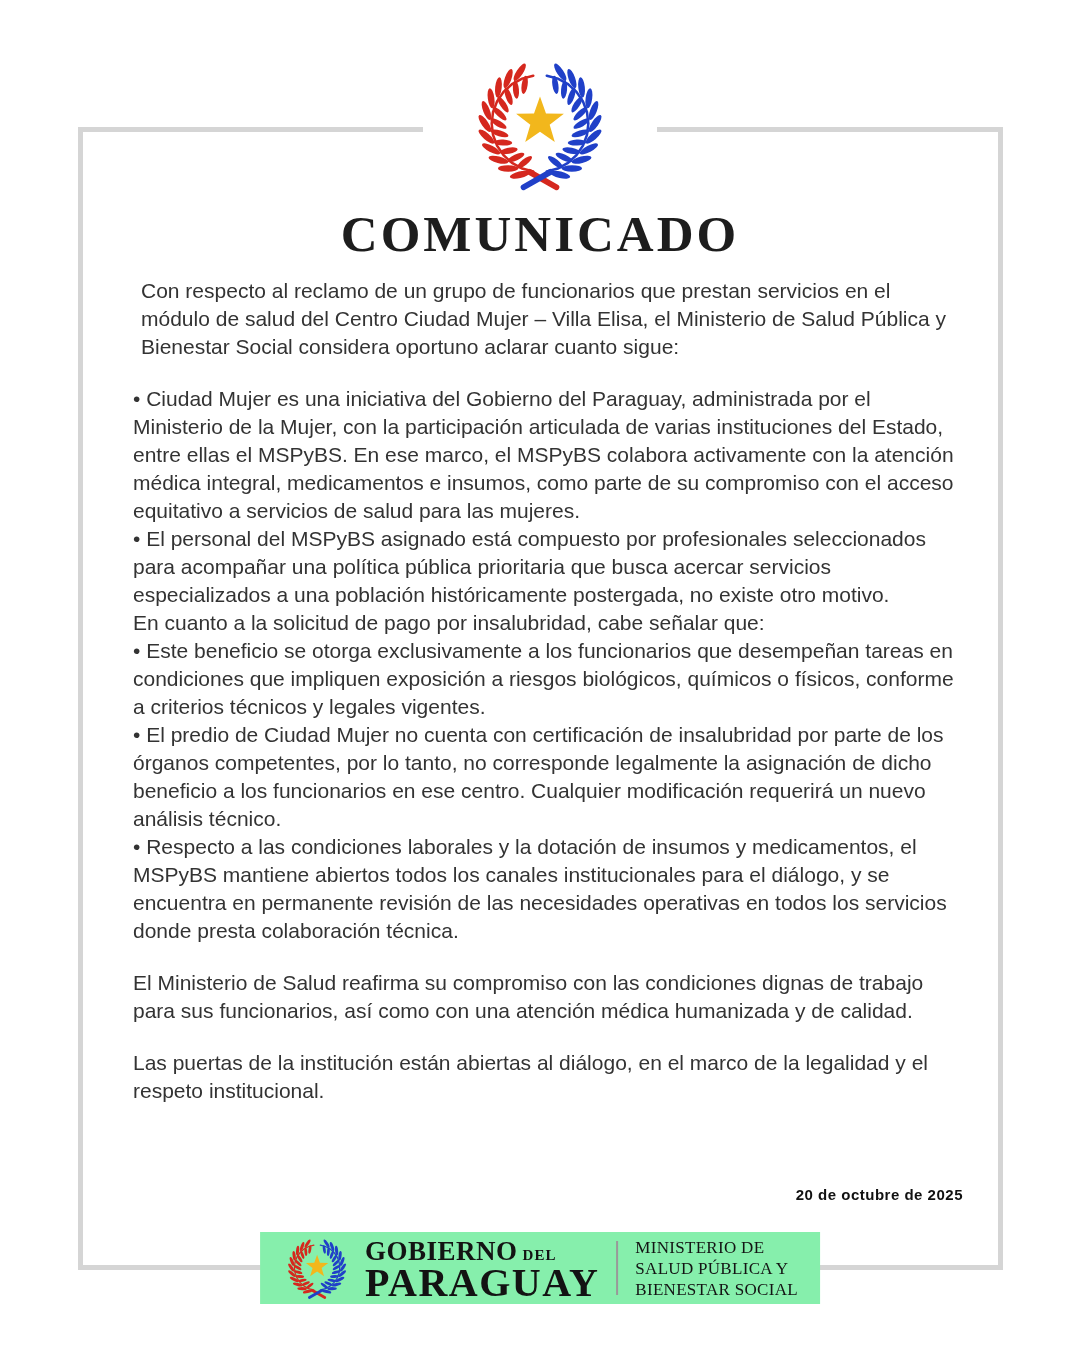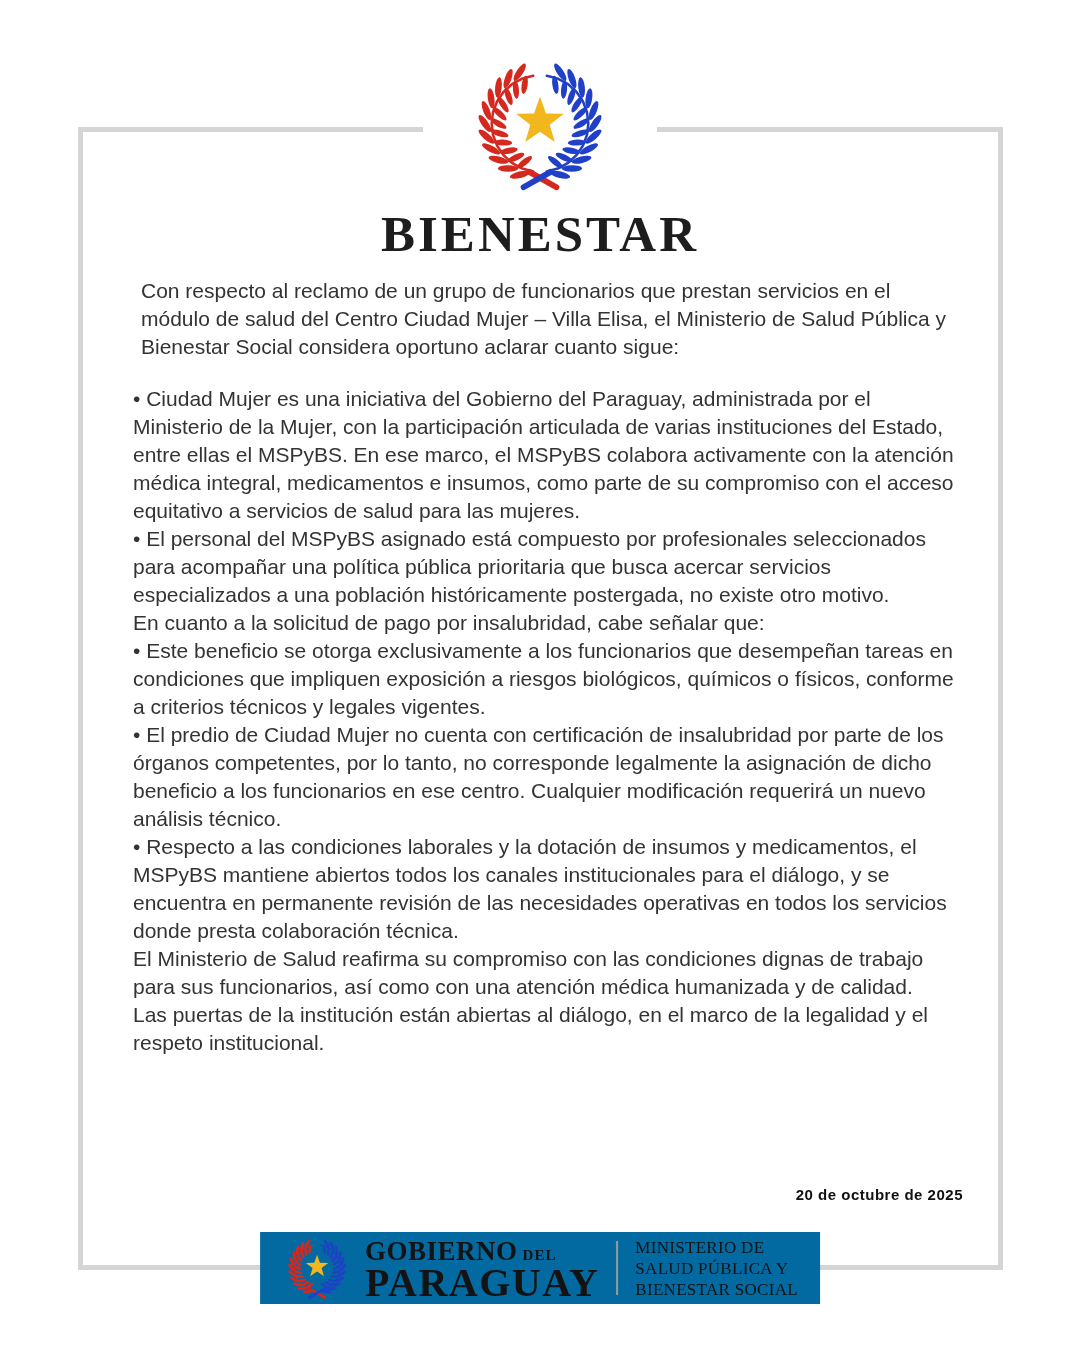--- a/index.html
+++ b/index.html
@@ -19,28 +19,28 @@
     position:absolute;top:205px;left:0;width:100%;text-align:center;
     font-family:"Liberation Serif", serif;font-weight:bold;font-size:51px;
     letter-spacing:3px;color:#1d1d1d;z-index:1;
   }
   .content{
     position:absolute;left:133px;top:277px;width:830px;
     font-size:21px;line-height:28px;color:#333333;z-index:1;
   }
   .content p{margin:0;}
   .content p.gap-below{margin-bottom:24px;margin-left:8px;}
-  .content p.gap-above{}
+  .content p.gap-above{margin-top:24px;}
   .date-line{
     position:absolute;top:1186px;right:117px;
     font-size:15px;font-weight:bold;color:#111111;letter-spacing:0.5px;z-index:1;
   }
   .footer-lockup{
     position:absolute;top:1232px;left:50%;transform:translateX(-50%);
-    background:#0369a1;padding:0 22px;z-index:2;
+    background:#86efac;padding:0 22px;z-index:2;
     display:flex;align-items:center;gap:13px;height:72px;
   }
   .gob-block{
     font-family:"Liberation Serif", serif;font-weight:bold;color:#131313;
     white-space:nowrap;
   }
   .gob-line1{font-size:27px;line-height:25px;letter-spacing:0.5px;}
   .gob-del{font-size:15px;letter-spacing:1px;margin-left:5px;}
   .gob-line2{font-size:40px;line-height:30px;letter-spacing:1.5px;}
   .footer-divider{width:2px;height:54px;background:#999999;margin:0 4px;}
@@ -101,21 +101,21 @@
       <ellipse cx="99.9" cy="109.1" rx="9.5" ry="3.1" fill="#2040c8" transform="rotate(24.7 99.9 109.1)"></ellipse>
       <ellipse cx="96.0" cy="127.0" rx="10.5" ry="3.4" fill="#2040c8" transform="rotate(13.3 96.0 127.0)"></ellipse>
       <ellipse cx="90.9" cy="114.0" rx="9.5" ry="3.1" fill="#2040c8" transform="rotate(38.3 90.9 114.0)"></ellipse>
       <polyline points="82.0,24.5 93.5,27.5 103.9,33.2 112.7,41.2 119.4,51.0 123.6,62.2 125.0,74.0 123.6,85.8 119.4,97.0 112.7,106.8 103.9,114.8 93.5,120.5 82.0,123.5" fill="none" stroke="#2040c8" stroke-width="2.6" stroke-linecap="round"></polyline>
       <line x1="64" y1="124" x2="92" y2="140" stroke="#d5281e" stroke-width="6" stroke-linecap="round"></line>
       <line x1="86" y1="124" x2="58" y2="140" stroke="#2040c8" stroke-width="6" stroke-linecap="round"></line>
       <path d="M75,46 L81.2,63.5 L99.7,64 L85,75.2 L90.3,93 L75,82.5 L59.7,93 L65,75.2 L50.3,64 L68.8,63.5 Z" fill="#f2b71c"></path>
     </svg>
 </div>
 
-<div class="page-title">BIENESTAR</div>
+<div class="page-title">COMUNICADO</div>
 
 <div class="content">
   <p class="gap-below">Con respecto al reclamo de un grupo de funcionarios que prestan servicios en el módulo de salud del Centro Ciudad Mujer – Villa Elisa, el Ministerio de Salud Pública y Bienestar Social considera oportuno aclarar cuanto sigue:</p>
   <p>• Ciudad Mujer es una iniciativa del Gobierno del Paraguay, administrada por el Ministerio de la Mujer, con la participación articulada de varias instituciones del Estado, entre ellas el MSPyBS. En ese marco, el MSPyBS colabora activamente con la atención médica integral, medicamentos e insumos, como parte de su compromiso con el acceso equitativo a servicios de salud para las mujeres.</p>
   <p>• El personal del MSPyBS asignado está compuesto por profesionales seleccionados para acompañar una política pública prioritaria que busca acercar servicios especializados a una población históricamente postergada, no existe otro motivo.</p>
   <p>En cuanto a la solicitud de pago por insalubridad, cabe señalar que:</p>
   <p>• Este beneficio se otorga exclusivamente a los funcionarios que desempeñan tareas en condiciones que impliquen exposición a riesgos biológicos, químicos o físicos, conforme a criterios técnicos y legales vigentes.</p>
   <p>• El predio de Ciudad Mujer no cuenta con certificación de insalubridad por parte de los órganos competentes, por lo tanto, no corresponde legalmente la asignación de dicho beneficio a los funcionarios en ese centro. Cualquier modificación requerirá un nuevo análisis técnico.</p>
   <p>• Respecto a las condiciones laborales y la dotación de insumos y medicamentos, el MSPyBS mantiene abiertos todos los canales institucionales para el diálogo, y se encuentra en permanente revisión de las necesidades operativas en todos los servicios donde presta colaboración técnica.</p>
   <p class="gap-above">El Ministerio de Salud reafirma su compromiso con las condiciones dignas de trabajo para sus funcionarios, así como con una atención médica humanizada y de calidad.</p>

